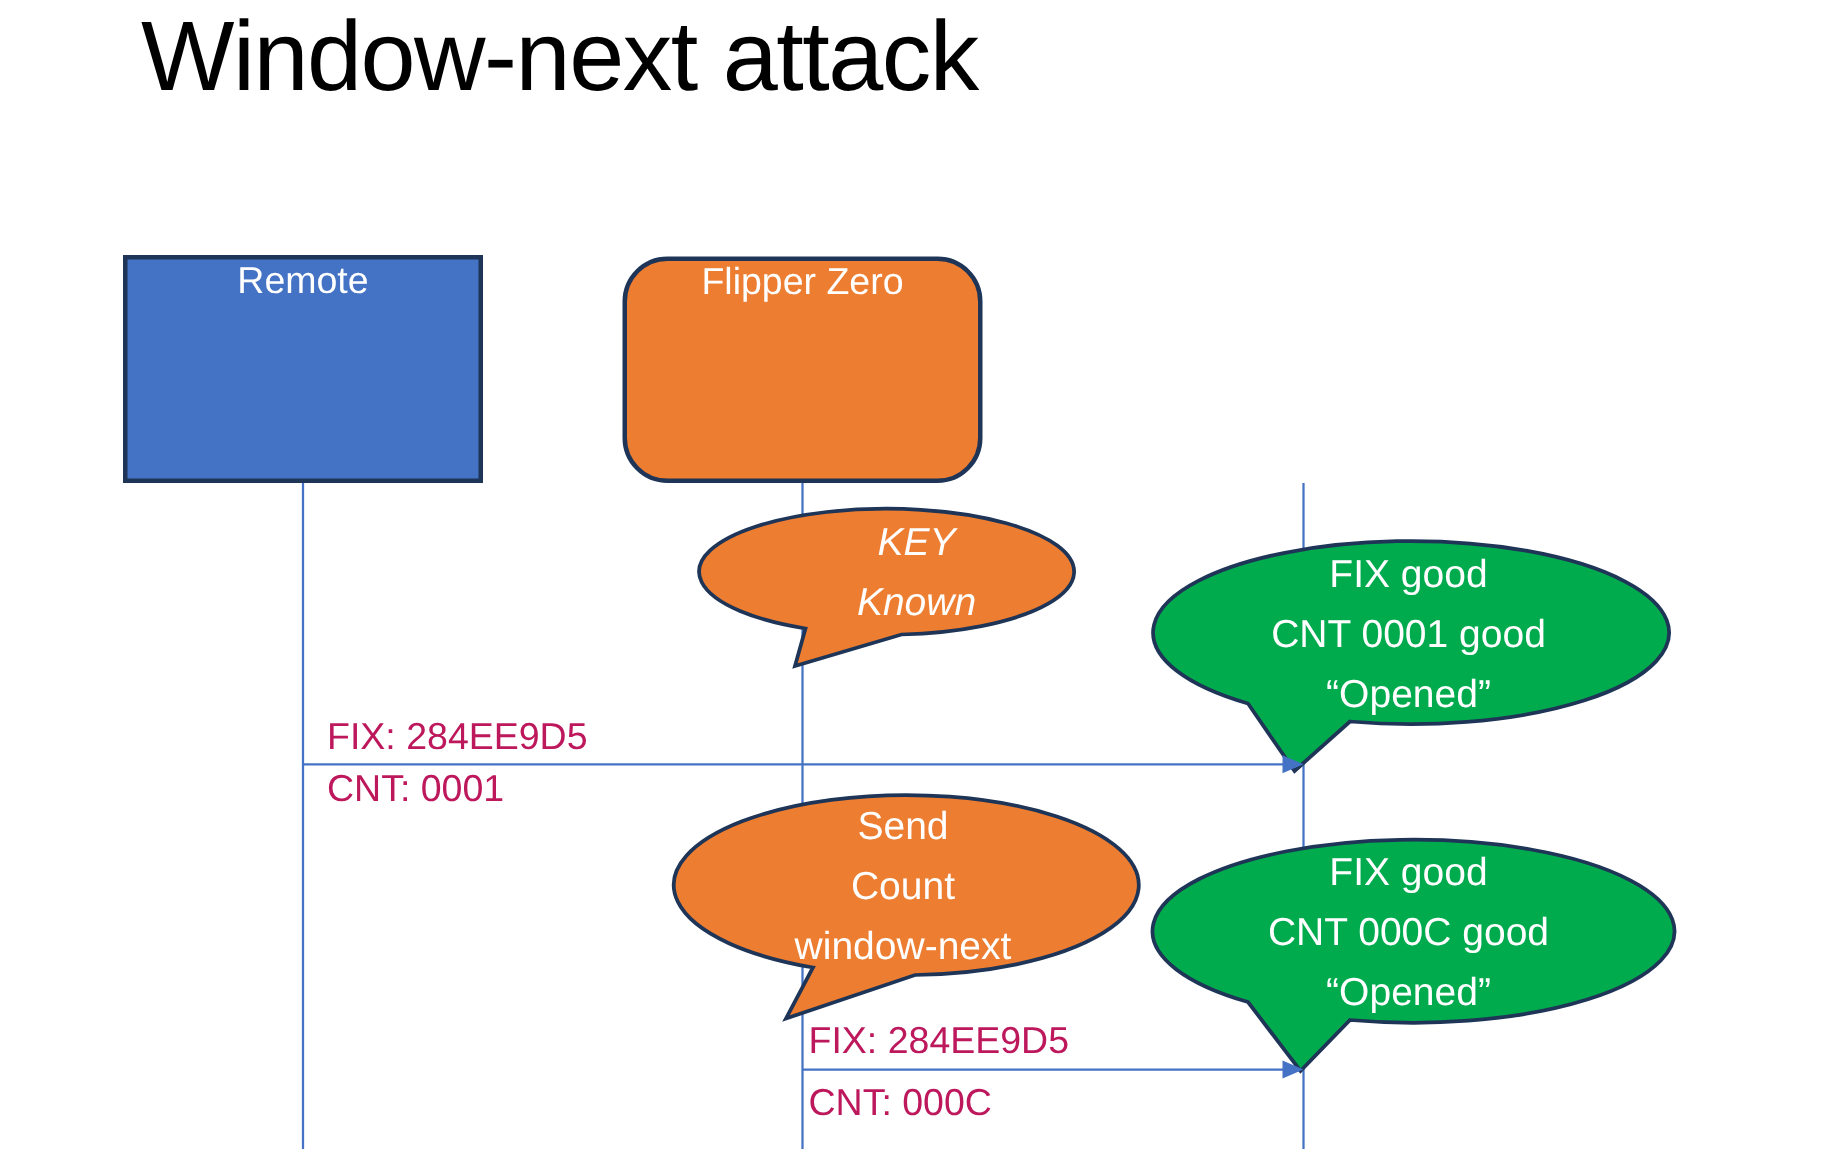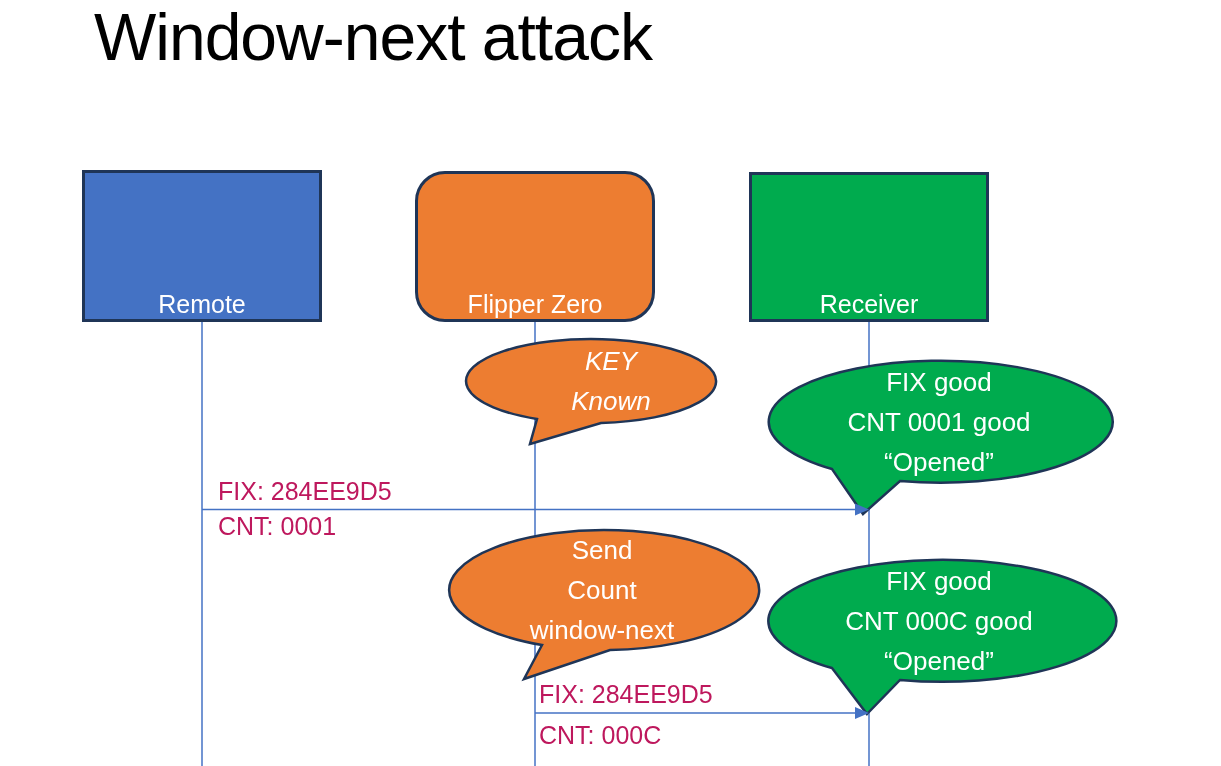--- a/index.html
+++ b/index.html
@@ -35,21 +35,21 @@
   .bubble { stroke: #1F3557; stroke-width: 2.5; }
   .bubble.orange { fill: #ED7D31; }
   .bubble.green  { fill: #00AB4E; }
   .actor {
     position: absolute;
     box-sizing: border-box;
     border: 3px solid #1F3557;
     color: #ffffff;
     font-size: 25px;
     display: flex;
-    align-items: flex-end;
+    align-items: flex-start;
     justify-content: center;
   }
   .actor-remote   { left: 50px;  top: 170px; width: 240px; height: 152px; background: #4472C4; }
   .actor-flipper  { left: 383px; top: 171px; width: 240px; height: 151px; background: #ED7D31; border-radius: 30px; }
   .actor-receiver { left: 717px; top: 172px; width: 240px; height: 150px; background: #00AB4E; }
   .callout-text {
     position: absolute;
     text-align: center;
     color: #ffffff;
     font-size: 26px;
@@ -94,23 +94,20 @@
     <line class="msgline" x1="503" y1="713" x2="826" y2="713"></line>
     <polygon class="arrowhead" points="823,707 837,713 823,719"></polygon>
   </svg>
 
   <div class="actor actor-remote">
     <span>Remote</span>
   </div>
   <div class="actor actor-flipper">
     <span>Flipper Zero</span>
   </div>
-  <div class="actor actor-receiver">
-    <span>Receiver</span>
-  </div>
 
   <div class="callout-text ct-key">
     <div>KEY</div>
     <div>Known</div>
   </div>
   <div class="callout-text ct-open1">
     <div>FIX good</div>
     <div>CNT 0001 good</div>
     <div>“Opened”</div>
   </div>

